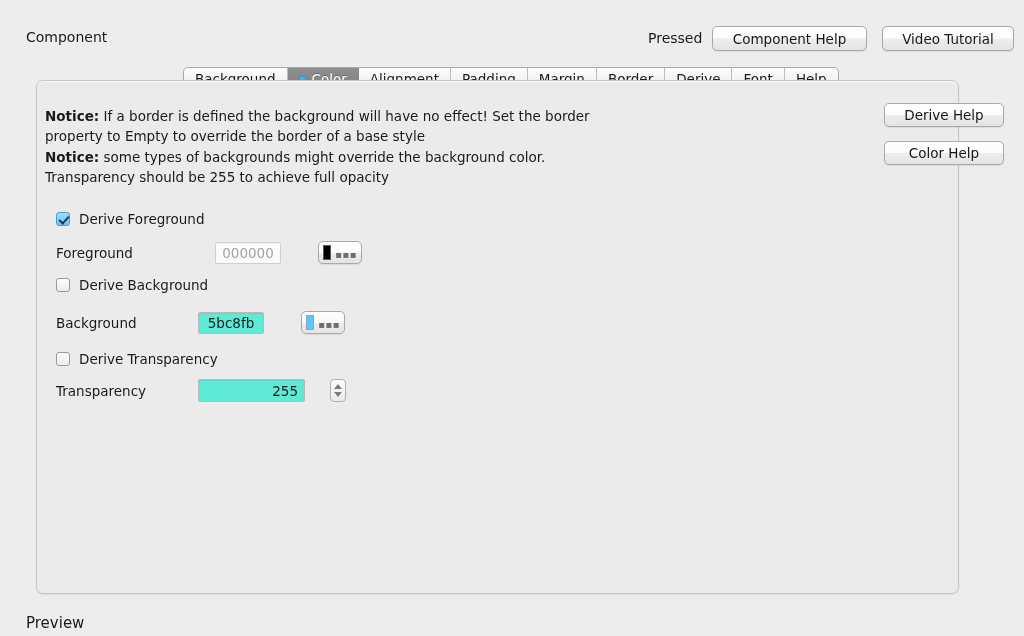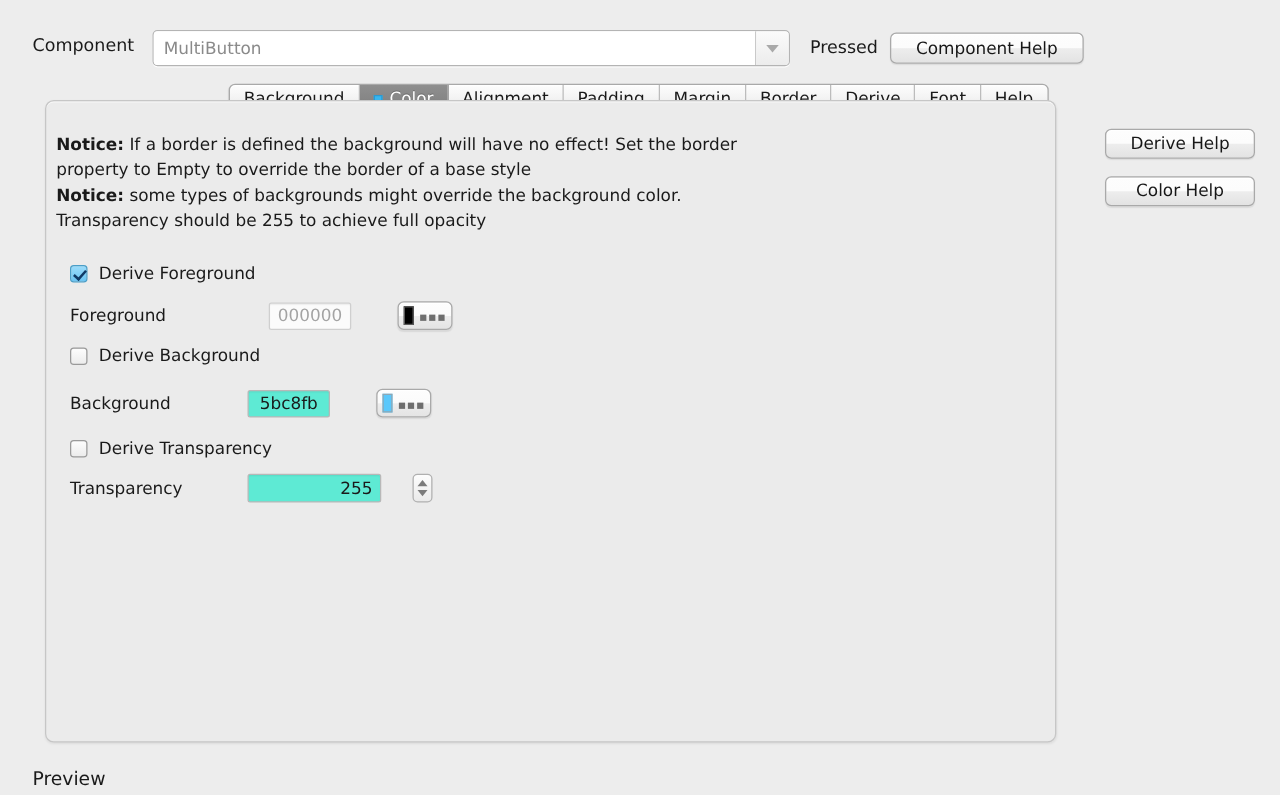--- a/index.html
+++ b/index.html
@@ -138,21 +138,21 @@
     width: 7px; height: 7px;
     background: #38b6f0;
     border: 1px solid #2a9ad2;
     display: inline-block;
   }
 
   
   .panel {
     position: absolute;
     left: 36px; top: 80px;
-    width: 809px; height: 514px;
+    width: 923px; height: 514px;
     background: #ebebeb;
     border: 1px solid #c6c6c6;
     border-radius: 7px;
     box-shadow: 0 1px 2px rgba(0,0,0,0.07), inset 0 1px 0 rgba(255,255,255,0.6);
   }
 
   .notice {
     position: absolute;
     font-size: 13.5px;
     color: #1a1a1a;
@@ -279,30 +279,25 @@
   }
 </style>
 </head>
 <body>
 
 <div id="root">
 
   <div class="topbar">
     <div class="lbl-component">Component</div>
 
-    <div class="combo-wrap">
-      <input class="combo-input" type="text" value="MultiButton" style="">
-      <div class="combo-btn">
-        <span class="tri"></span>
-      </div>
-    </div>
 
     <div class="lbl-pressed">Pressed</div>
 
     <button class="btn btn-component-help">Component Help</button>
+    <button class="btn btn-video-tutorial">Video Tutorial</button>
   </div>
 
   <div class="tabbar">
     <div class="tab">
       <span>Background</span>
     </div>
     <div class="tab selected">
       <span class="sq"></span>
       <span>Color</span>
     </div>

